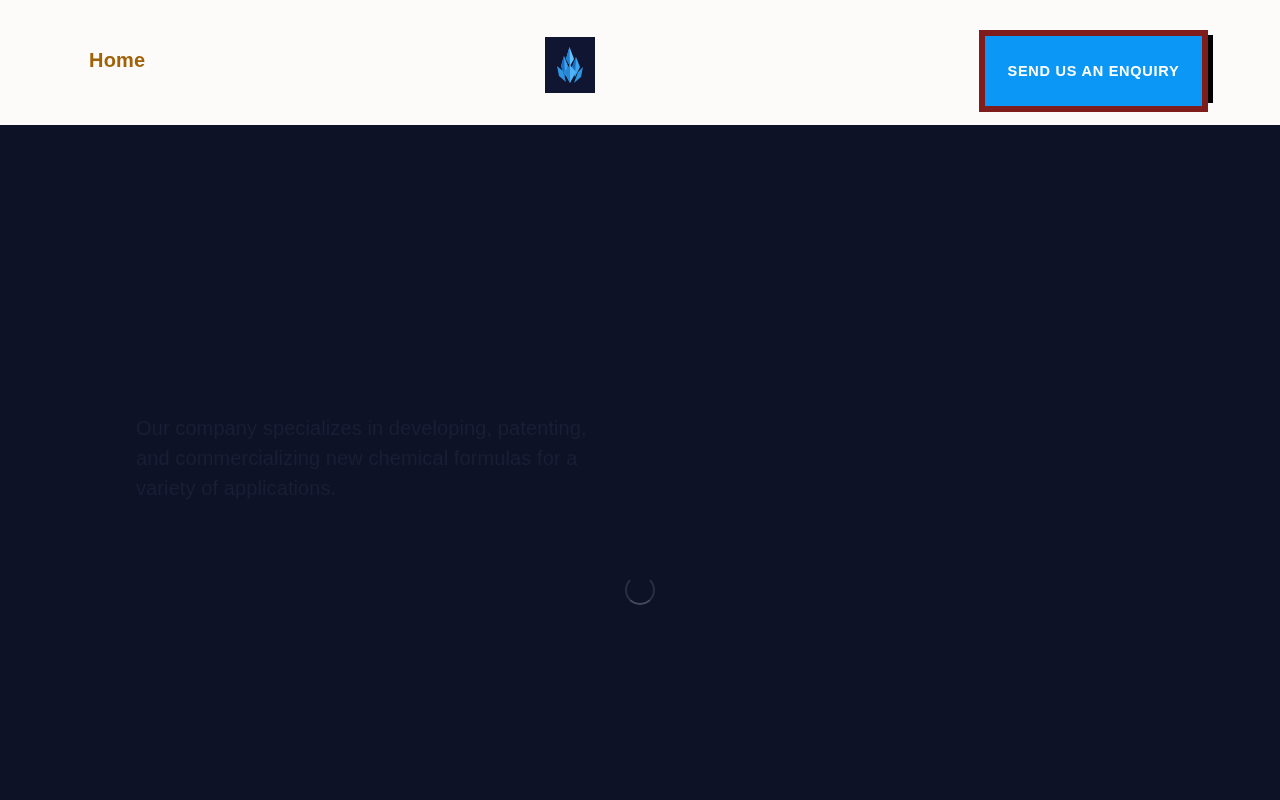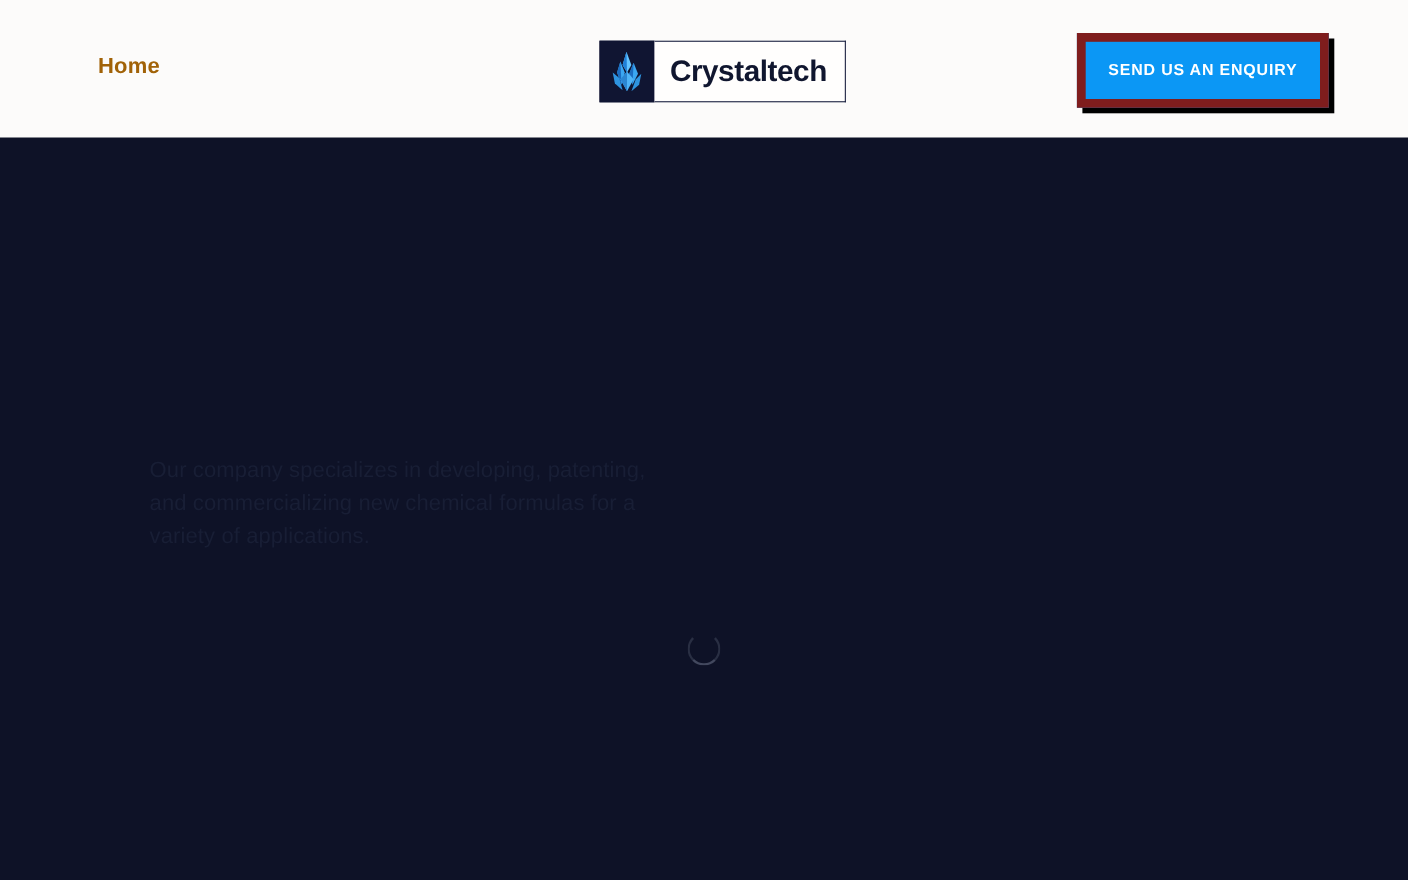--- a/index.html
+++ b/index.html
@@ -102,23 +102,23 @@
     width: 229px;
     height: 68px;
     background: #000000;
   }
 
   .cta-button {
     position: absolute;
     left: 0;
     top: 0;
     width: 229px;
-    height: 68px;
+    height: 82px;
     background: #0b97f5;
-    border: 8px solid #7f1d1d;
+    border: 6px solid #7f1d1d;
     color: #ffffff;
     font-family: "Liberation Sans", sans-serif;
     font-size: 14.5px;
     font-weight: bold;
     letter-spacing: 0.75px;
     cursor: pointer;
     display: flex;
     align-items: center;
     justify-content: center;
     white-space: nowrap;
@@ -191,23 +191,20 @@
           <polygon points="9,10 13,20 10,31 6,20" fill="#3ba7f2"></polygon>
           <polygon points="9,10 6,20 10,31" fill="#1b6cc0"></polygon>
           <polygon points="21,11 25,21 20,31 17,21" fill="#3ba7f2"></polygon>
           <polygon points="21,11 17,21 20,31" fill="#1b6cc0"></polygon>
           <polygon points="2,20 8,25 11,36 4,30" fill="#2e94e0"></polygon>
           <polygon points="28,21 26,31 19,37 23,26" fill="#2e94e0"></polygon>
           <polygon points="15,19 21,26 15,37 9,26" fill="#4fb4f7"></polygon>
           <polygon points="15,19 9,26 15,37" fill="#2b86d2"></polygon>
         </svg>
       </div>
-      <div class="logo-wordbox">
-        <span class="logo-word">Crystaltech</span>
-      </div>
     </div>
 
     <div class="cta-wrap">
       <div class="cta-shadow"></div>
       <button class="cta-button">SEND US AN ENQUIRY</button>
     </div>
 
   </header>
 
   <section class="hero">

